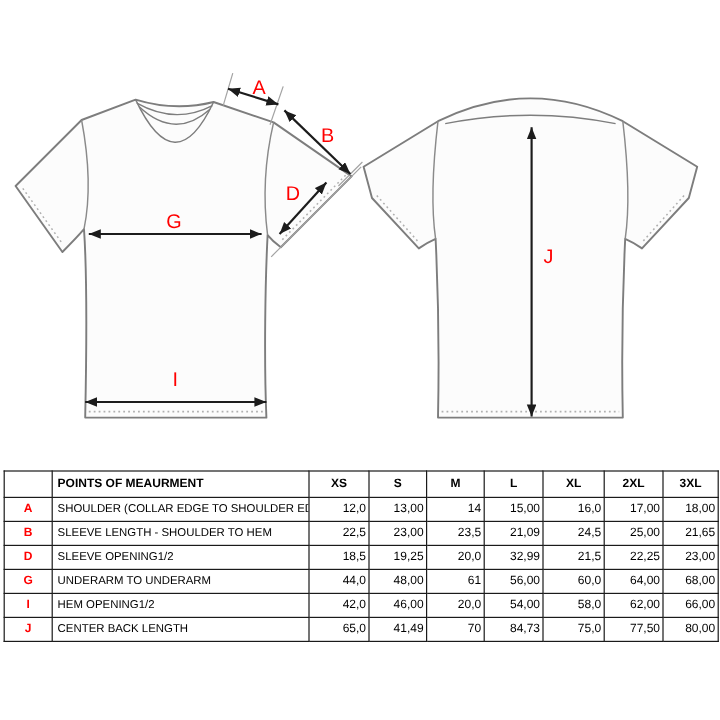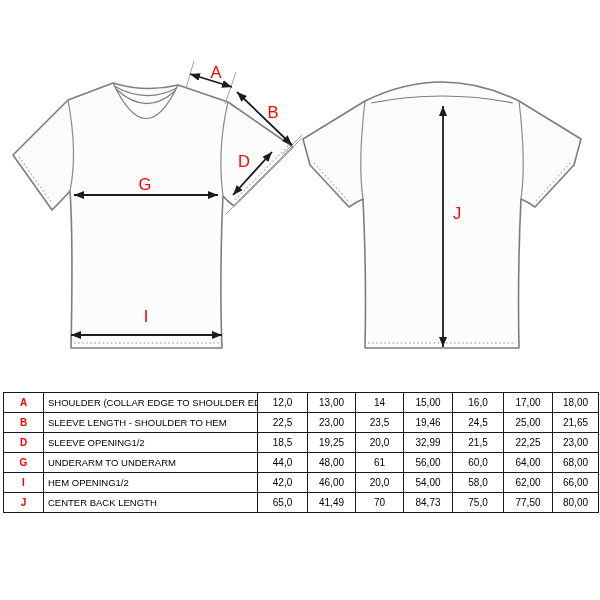--- a/index.html
+++ b/index.html
@@ -21,21 +21,21 @@
     font-size:10px;color:#000;
   }
   #size-table td,#size-table th{
     border:1.2px solid #1a1a1a;padding:0 2px;vertical-align:middle;
     overflow:hidden;white-space:nowrap;
   }
   #size-table tr{height:20px;}
   #size-table tr.hdr{height:22px;}
   .cell-letter{text-align:center;font-weight:bold;color:#ff0000;}
   .cell-desc{text-align:left;font-size:9.5px;padding-left:4px !important;}
-  .cell-val{text-align:center;}
+  .cell-val{text-align:right;}
   .hdr th{font-weight:bold;text-align:center;font-size:10px;}
   .hdr th.cell-desc{text-align:left;font-size:10px;}
 </style>
 </head>
 <body>
 
 <svg id="diagram" width="600" height="388" viewBox="0 0 600 388">
   <defs>
     <marker id="ah" markerUnits="userSpaceOnUse" markerWidth="12" markerHeight="10" refX="10" refY="4" orient="auto-start-reverse">
       <path d="M0,0 L10,4 L0,8 Z" fill="#1c1c1c"></path>
@@ -100,38 +100,49 @@
       <col style="width:214px">
       <col style="width:50px">
       <col style="width:48px">
     <col style="width:48px">
       <col style="width:49px">
       <col style="width:51px">
       <col style="width:49px">
       <col style="width:46px">
   </colgroup>
   <tbody>
+      <tr class="hdr">
+    <th></th>
+    <th class="cell-desc">POINTS OF MEAURMENT</th>
+    <th>XS</th>
+    <th>S</th>
+    <th>M</th>
+    <th>L</th>
+    <th>XL</th>
+    <th>2XL</th>
+    <th>3XL</th>
+  </tr>
   <tr>
     <td class="cell-letter">A</td>
     <td class="cell-desc">SHOULDER (COLLAR EDGE TO SHOULDER EDGE)</td>
     <td class="cell-val">12,0</td>
     <td class="cell-val">13,00</td>
     <td class="cell-val">14</td>
     <td class="cell-val">15,00</td>
     <td class="cell-val">16,0</td>
     <td class="cell-val">17,00</td>
     <td class="cell-val">18,00</td>
   </tr>
   <tr>
     <td class="cell-letter">B</td>
     <td class="cell-desc">SLEEVE LENGTH - SHOULDER TO HEM</td>
     <td class="cell-val">22,5</td>
     <td class="cell-val">23,00</td>
     <td class="cell-val">23,5</td>
-    <td class="cell-val">19,46</td>
+    <td class="cell-val">21,09</td>
     <td class="cell-val">24,5</td>
     <td class="cell-val">25,00</td>
     <td class="cell-val">21,65</td>
   </tr>
   <tr>
     <td class="cell-letter">D</td>
     <td class="cell-desc">SLEEVE OPENING1/2</td>
     <td class="cell-val">18,5</td>
     <td class="cell-val">19,25</td>
     <td class="cell-val">20,0</td>

